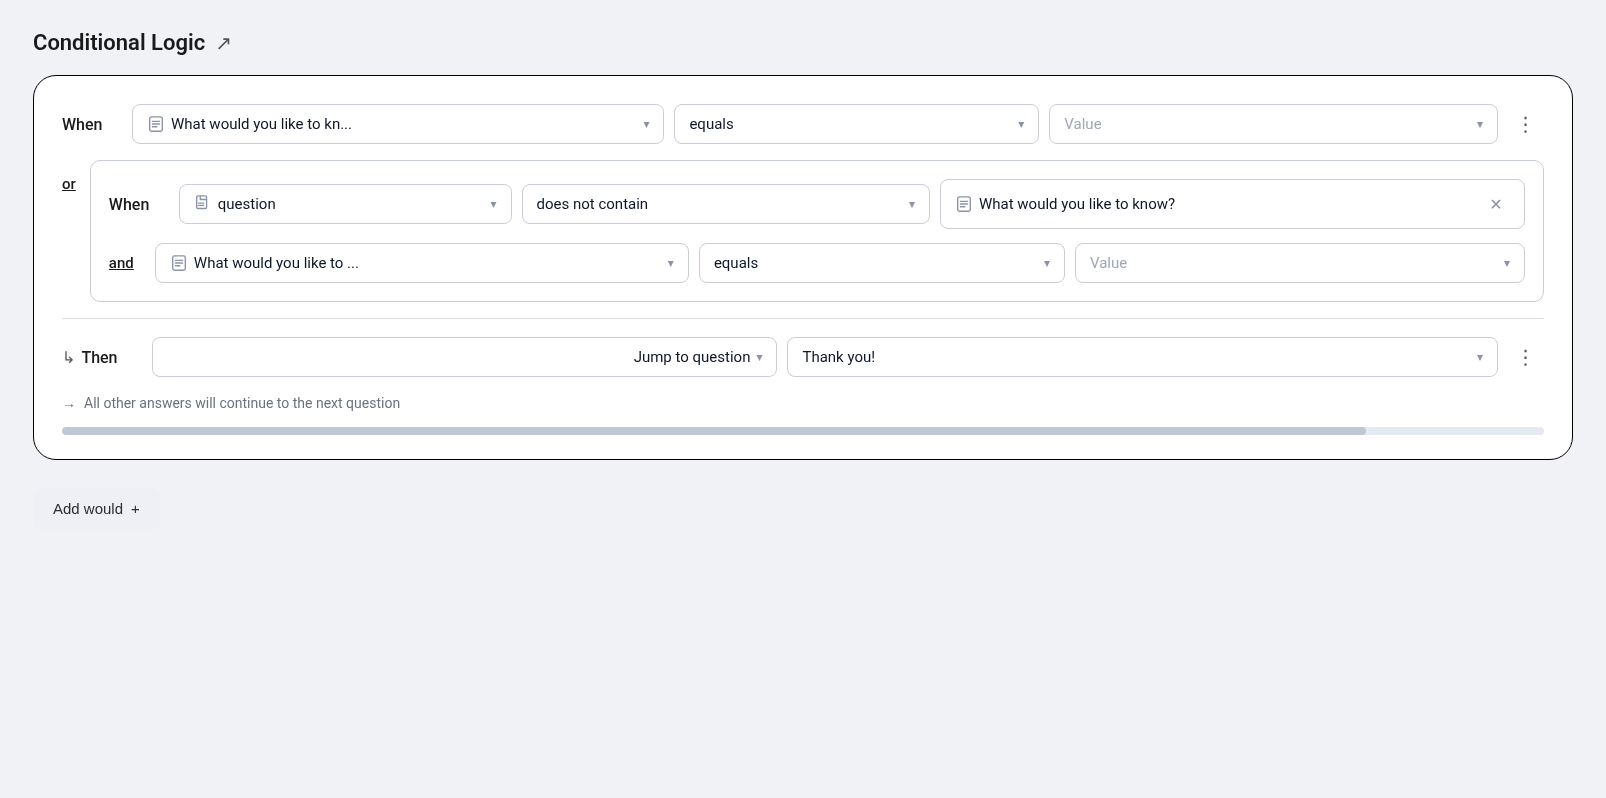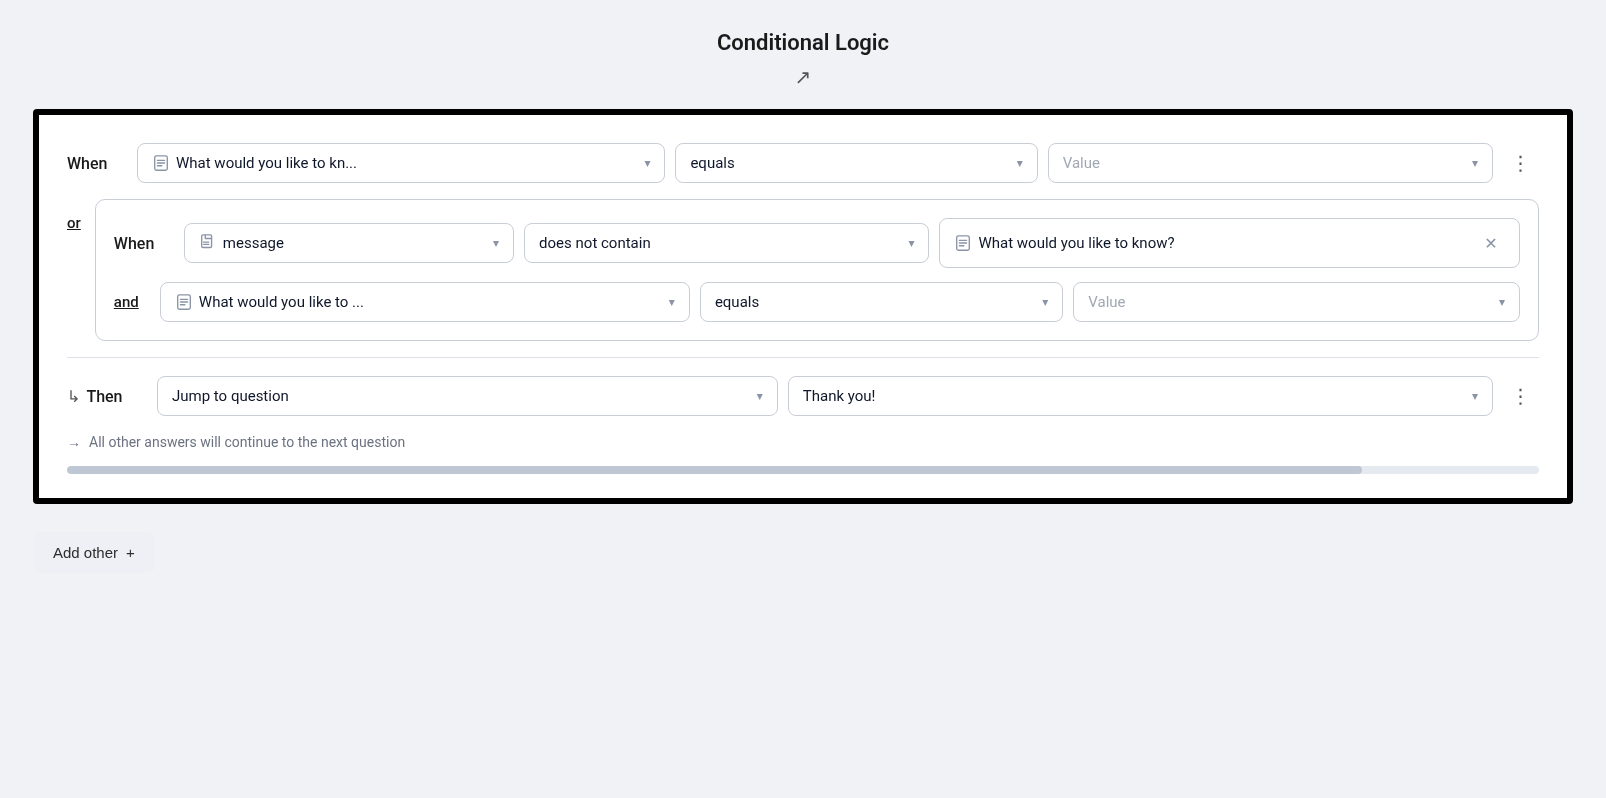--- a/index.html
+++ b/index.html
@@ -17,39 +17,38 @@
     .container {
       width: 1540px;
       background: #f0f2f5;
     }
 
     .page-title-row {
       display: flex;
       align-items: center;
       gap: 10px;
       margin-bottom: 20px;
-      flex-direction: column;
     }
 
     .page-title {
       font-size: 22px;
       font-weight: 600;
       color: #1a1a1a;
     }
 
     .title-icon {
       font-size: 20px;
       color: #555;
       cursor: pointer;
     }
 
     .logic-card {
       background: #fff;
-      border: 6px solid #000000;
-      border-radius: 4px;
+      border: 1px solid #000000;
+      border-radius: 23px;
       padding: 28px 28px 20px 28px;
       margin-bottom: 20px;
     }
 
     
     .condition-row {
       display: flex;
       align-items: center;
       gap: 10px;
       margin-bottom: 16px;
@@ -333,21 +332,21 @@
 
           <div class="dropdown" style="flex:1.2;">
             <span class="doc-icon">
               <svg viewBox="0 0 20 20" fill="none" xmlns="http://www.w3.org/2000/svg">
                 <rect x="3" y="1" width="11" height="14" rx="1.5" stroke="#8a94a6" stroke-width="1.5"></rect>
                 <path d="M7 1v4h7" stroke="#8a94a6" stroke-width="1.5" stroke-linejoin="round"></path>
                 <line x1="5" y1="9" x2="11" y2="9" stroke="#8a94a6" stroke-width="1.2" stroke-linecap="round"></line>
                 <line x1="5" y1="11.5" x2="11" y2="11.5" stroke="#8a94a6" stroke-width="1.2" stroke-linecap="round"></line>
               </svg>
             </span>
-            <span class="dropdown-text">message</span>
+            <span class="dropdown-text">question</span>
             <span class="chevron">▾</span>
           </div>
 
           <div class="dropdown" style="flex:1.5;">
             <span class="dropdown-text">does not contain</span>
             <span class="chevron">▾</span>
           </div>
 
           <div class="dropdown" style="flex:2.2;">
             <span class="doc-icon">
@@ -394,21 +393,21 @@
     </div>
 
     <hr class="sep-line">
 
     <div class="then-row">
       <div class="then-label">
         <span class="then-arrow">↳</span>
         <span>Then</span>
       </div>
 
-      <div class="dropdown" style="flex:1.4;">
+      <div class="dropdown" style="flex:1.4;text-align:right;">
         <span class="dropdown-text">Jump to question</span>
         <span class="chevron">▾</span>
       </div>
 
       <div class="dropdown" style="flex:1.6;">
         <span class="dropdown-text">Thank you!</span>
         <span class="chevron">▾</span>
       </div>
 
       <button class="dots-btn">⋮</button>
@@ -420,17 +419,17 @@
     </div>
 
     <div class="scroll-bar-container">
       <div class="scroll-bar-thumb"></div>
     </div>
 
   </div>
 
   
   <button class="add-logic-btn">
-    <span>Add other</span>
+    <span>Add would</span>
     <span>+</span>
   </button>
 
 </div>
 
 </body></html>

